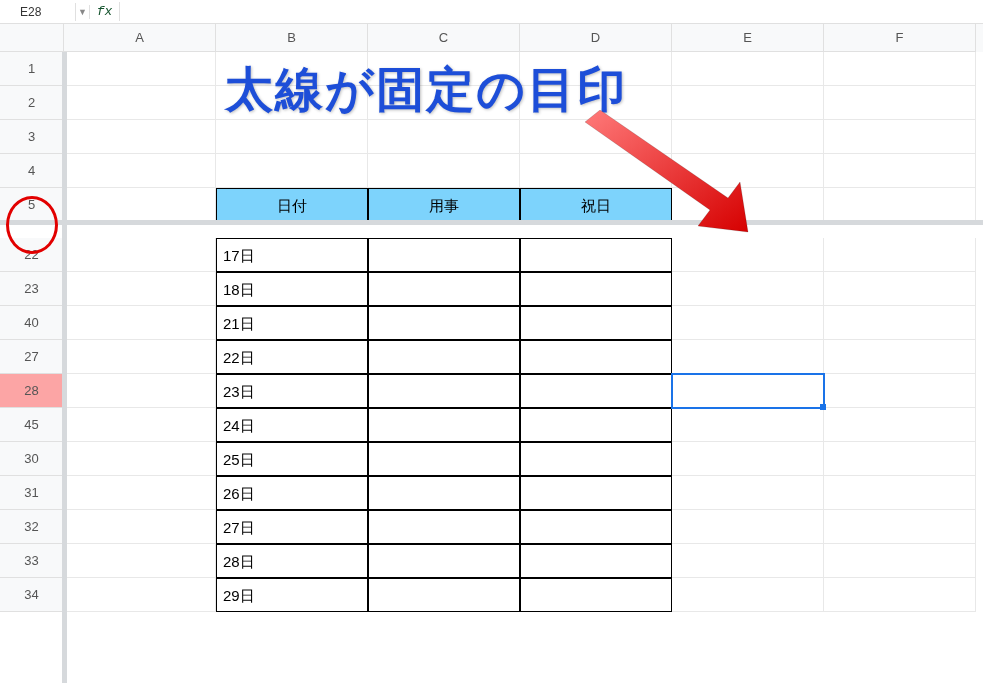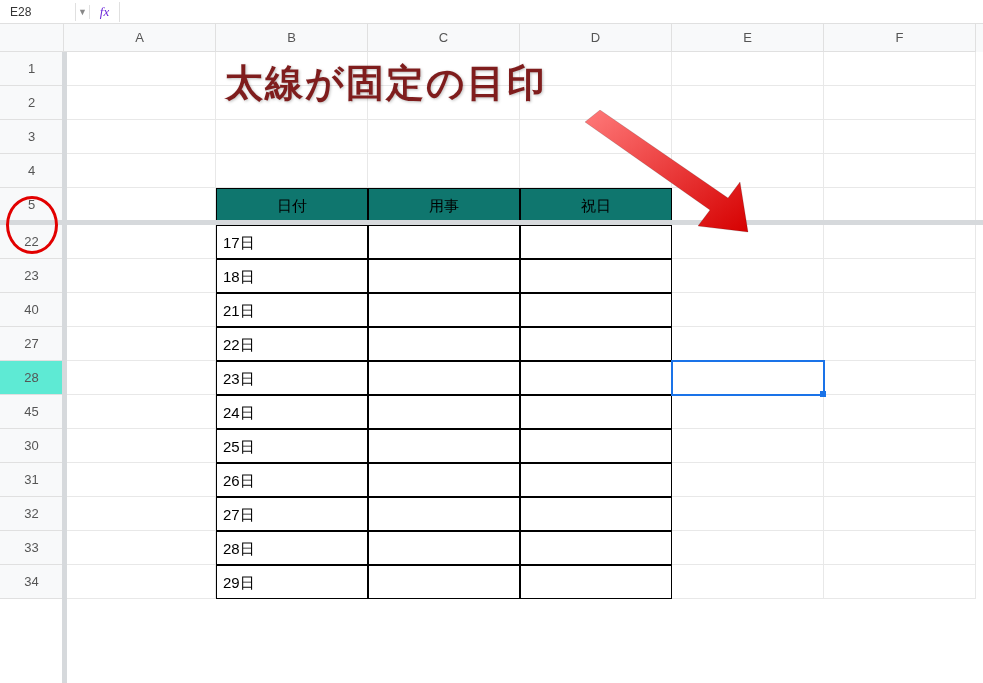--- a/index.html
+++ b/index.html
@@ -15,40 +15,40 @@
     
     .formula-bar {
       display: flex;
       align-items: center;
       height: 24px;
       border-bottom: 1px solid #e0e0e0;
       background: #fff;
     }
     .name-box {
       width: 76px;
-      padding: 2px 10px;
+      padding: 2px 20px;
       font-size: 12px;
       color: #333;
       border-right: 1px solid #e0e0e0;
     }
     .name-box-arrow {
       width: 14px;
       text-align: center;
       color: #888;
       font-size: 9px;
       border-right: 1px solid #e0e0e0;
       padding: 2px;
     }
     .fx-label {
       width: 30px;
       text-align: center;
       font-style: italic;
-      color: #6d28d9;
+      color: #14532d;
       font-size: 13px;
-      font-family: Liberation Serif, serif;
+      font-family: Liberation Mono, monospace;
       border-right: 1px solid #e0e0e0;
       padding: 2px;
     }
     .formula-input {
       flex: 1;
       padding: 2px 8px;
       font-size: 12px;
       color: #333;
     }
     
@@ -95,37 +95,37 @@
       flex-shrink: 0;
       text-align: center;
       line-height: 34px;
       font-size: 13px;
       color: #555;
       border-right: 1px solid #e0e0e0;
       border-bottom: 1px solid #e0e0e0;
       background: #f8f9fa;
     }
     .row-header.selected {
-      background: #5eead4;
+      background: #fca5a5;
     }
     .cell {
       width: 152px;
       flex-shrink: 0;
       border-right: 1px solid #e8e8e8;
       border-bottom: 1px solid #e8e8e8;
       padding: 0 6px;
       line-height: 34px;
       font-size: 15px;
       color: #000;
       position: relative;
     }
     
     
     .tbl-header {
-      background: #0f766e;
+      background: #7dd3fc;
       border: 1px solid #000 !important;
       text-align: center;
       font-size: 15px;
     }
     
     .tbl-cell {
       border: 1px solid #000 !important;
       text-align: left;
     }
     
@@ -162,23 +162,23 @@
       height: 6px;
       background: #1a73e8;
       z-index: 4;
     }
     
     
     .annotation {
       position: absolute;
       top: 58px;
       left: 225px;
-      font-size: 38px;
+      font-size: 48px;
       font-weight: bold;
-      color: #7f1d1d;
+      color: #1d4ed8;
       text-shadow: 1px 1px 3px rgba(0,0,0,0.25);
       z-index: 20;
       white-space: nowrap;
       letter-spacing: 2px;
     }
     
     
     .arrow-wrap {
       position: absolute;
       top: 110px;
@@ -267,21 +267,21 @@
       <div class="cell"></div>
       <div class="cell tbl-header">日付</div>
       <div class="cell tbl-header">用事</div>
       <div class="cell tbl-header">祝日</div>
       <div class="cell"></div>
       <div class="cell"></div>
     </div>
 
     <div class="freeze-line" style="top:168px;"></div>
 
-    <div class="row" style="margin-top:3px;">
+    <div class="row" style="margin-top:16px;">
       <div class="row-header">22</div>
       <div class="cell"></div>
       <div class="cell tbl-cell">17日</div>
       <div class="cell tbl-cell"></div>
       <div class="cell tbl-cell"></div>
       <div class="cell"></div>
       <div class="cell"></div>
     </div>
     <div class="row">
       <div class="row-header">23</div>

